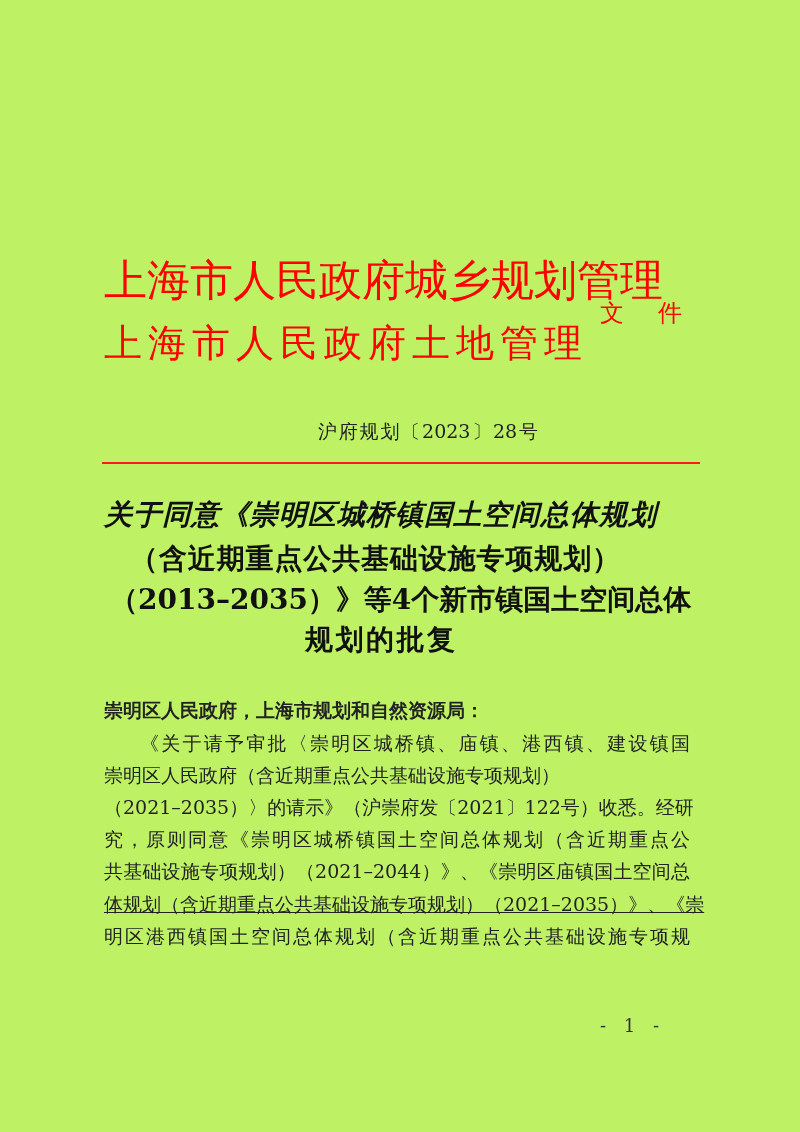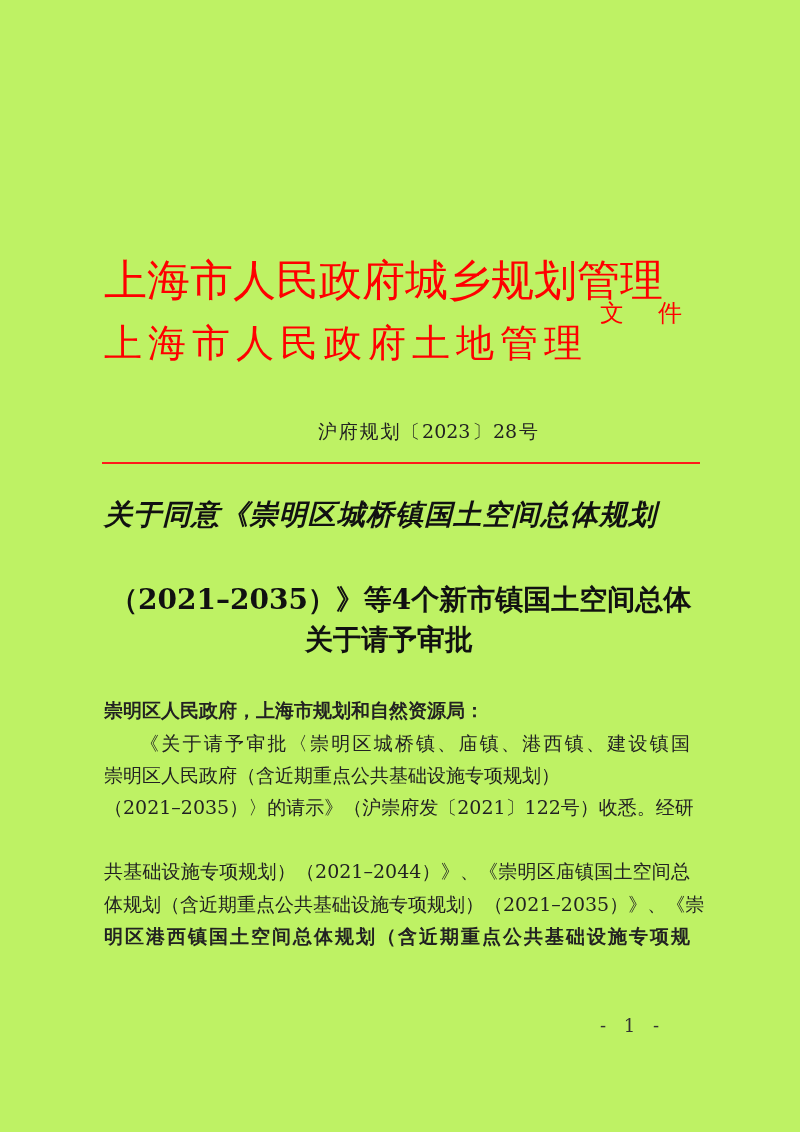--- a/index.html
+++ b/index.html
@@ -115,25 +115,27 @@
 <div class="page">
 
   <div class="abs masthead-line l1">上海市人民政府城乡规划管理</div>
   <div class="abs masthead-line l2">上海市人民政府土地管理</div>
   <div class="abs masthead-suffix">文件</div>
 
   <div class="abs doc-number">沪府规划〔2023〕28号</div>
   <div class="red-rule"></div>
 
   <div class="abs doc-title-line t1">关于同意《崇明区城桥镇国土空间总体规划</div>
-  <div class="abs doc-title-line t3">（2021–2035）》等4个新市镇国土空间总体</div>
-  <div class="abs doc-title-line t4">关于请予审批</div>
+  <div class="abs doc-title-line t2">（含近期重点公共基础设施专项规划）</div>
+  <div class="abs doc-title-line t3">（2013–2035）》等4个新市镇国土空间总体</div>
+  <div class="abs doc-title-line t4">规划的批复</div>
 
   <div class="abs body-line salutation" style="top:697px;font-weight:bold;">崇明区人民政府，上海市规划和自然资源局：</div>
   <div class="abs body-line indent" style="top:730px;">《关于请予审批〈崇明区城桥镇、庙镇、港西镇、建设镇国</div>
   <div class="abs body-line short" style="top:762px;">崇明区人民政府（含近期重点公共基础设施专项规划）</div>
   <div class="abs body-line" style="top:794px;">（2021–2035）〉的请示》（沪崇府发〔2021〕122号）收悉。经研</div>
+  <div class="abs body-line" style="top:826px;">究，原则同意《崇明区城桥镇国土空间总体规划（含近期重点公</div>
   <div class="abs body-line" style="top:858px;">共基础设施专项规划）（2021–2044）》、《崇明区庙镇国土空间总</div>
-  <div class="abs body-line" style="top:891px;">体规划（含近期重点公共基础设施专项规划）（2021–2035）》、《崇</div>
-  <div class="abs body-line" style="top:923px;font-weight:bold;">明区港西镇国土空间总体规划（含近期重点公共基础设施专项规</div>
+  <div class="abs body-line" style="top:891px;text-decoration:underline;">体规划（含近期重点公共基础设施专项规划）（2021–2035）》、《崇</div>
+  <div class="abs body-line" style="top:923px;">明区港西镇国土空间总体规划（含近期重点公共基础设施专项规</div>
 
   <div class="abs page-number">- 1 -</div>
 </div>
 
 </body></html>

